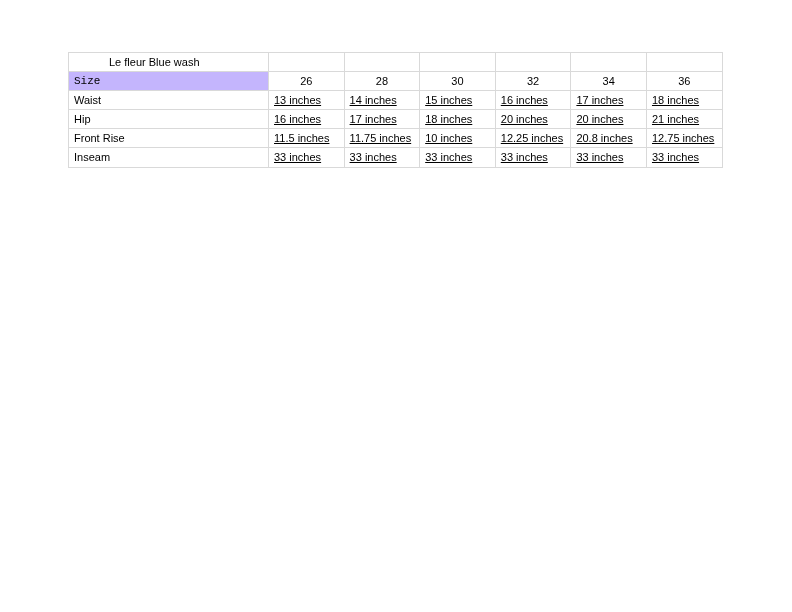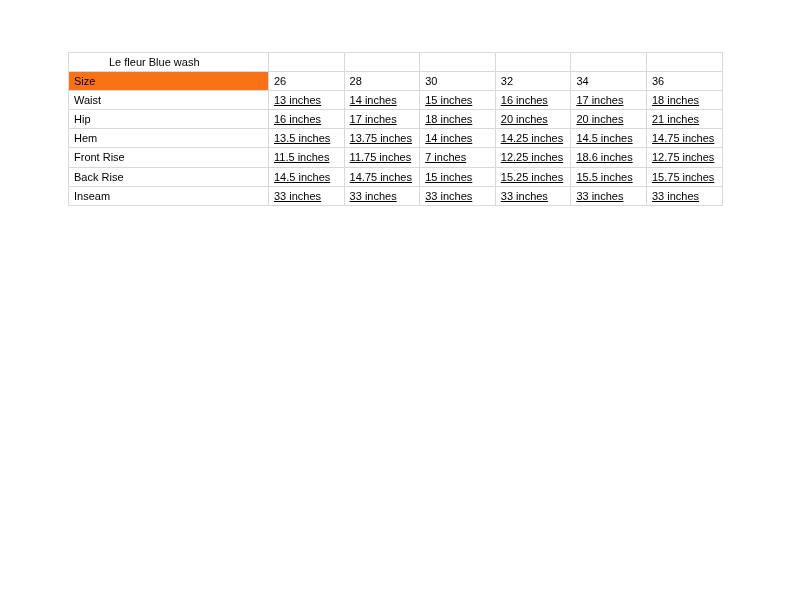--- a/index.html
+++ b/index.html
@@ -55,25 +55,26 @@
   }
   td.title-cell {
     text-align: left;
   }
   td.blank-cell {
     text-align: left;
   }
 
   
   tr.size-row td.size-label {
-    background: #f97316;
+    background: #c4b5fd;
     text-align: left;
+    font-family: Liberation Mono, monospace;
   }
   tr.size-row td.size-value {
-    text-align: left;
+    text-align: center;
   }
 
   
   tr.data-row td.row-label {
     text-align: left;
   }
   tr.data-row td.row-value {
     text-align: left;
     text-decoration: underline;
   }
@@ -123,45 +124,27 @@
         <tr class="data-row">
           <td class="row-label">Hip</td>
           <td class="row-value">16 inches</td>
           <td class="row-value">17 inches</td>
           <td class="row-value">18 inches</td>
           <td class="row-value">20 inches</td>
           <td class="row-value">20 inches</td>
           <td class="row-value">21 inches</td>
         </tr>
         <tr class="data-row">
-          <td class="row-label">Hem</td>
-          <td class="row-value">13.5 inches</td>
-          <td class="row-value">13.75 inches</td>
-          <td class="row-value">14 inches</td>
-          <td class="row-value">14.25 inches</td>
-          <td class="row-value">14.5 inches</td>
-          <td class="row-value">14.75 inches</td>
-        </tr>
-        <tr class="data-row">
           <td class="row-label">Front Rise</td>
           <td class="row-value">11.5 inches</td>
           <td class="row-value">11.75 inches</td>
-          <td class="row-value">7 inches</td>
+          <td class="row-value">10 inches</td>
           <td class="row-value">12.25 inches</td>
-          <td class="row-value">18.6 inches</td>
+          <td class="row-value">20.8 inches</td>
           <td class="row-value">12.75 inches</td>
-        </tr>
-        <tr class="data-row">
-          <td class="row-label">Back Rise</td>
-          <td class="row-value">14.5 inches</td>
-          <td class="row-value">14.75 inches</td>
-          <td class="row-value">15 inches</td>
-          <td class="row-value">15.25 inches</td>
-          <td class="row-value">15.5 inches</td>
-          <td class="row-value">15.75 inches</td>
         </tr>
         <tr class="data-row">
           <td class="row-label">Inseam</td>
           <td class="row-value">33 inches</td>
           <td class="row-value">33 inches</td>
           <td class="row-value">33 inches</td>
           <td class="row-value">33 inches</td>
           <td class="row-value">33 inches</td>
           <td class="row-value">33 inches</td>
         </tr>

